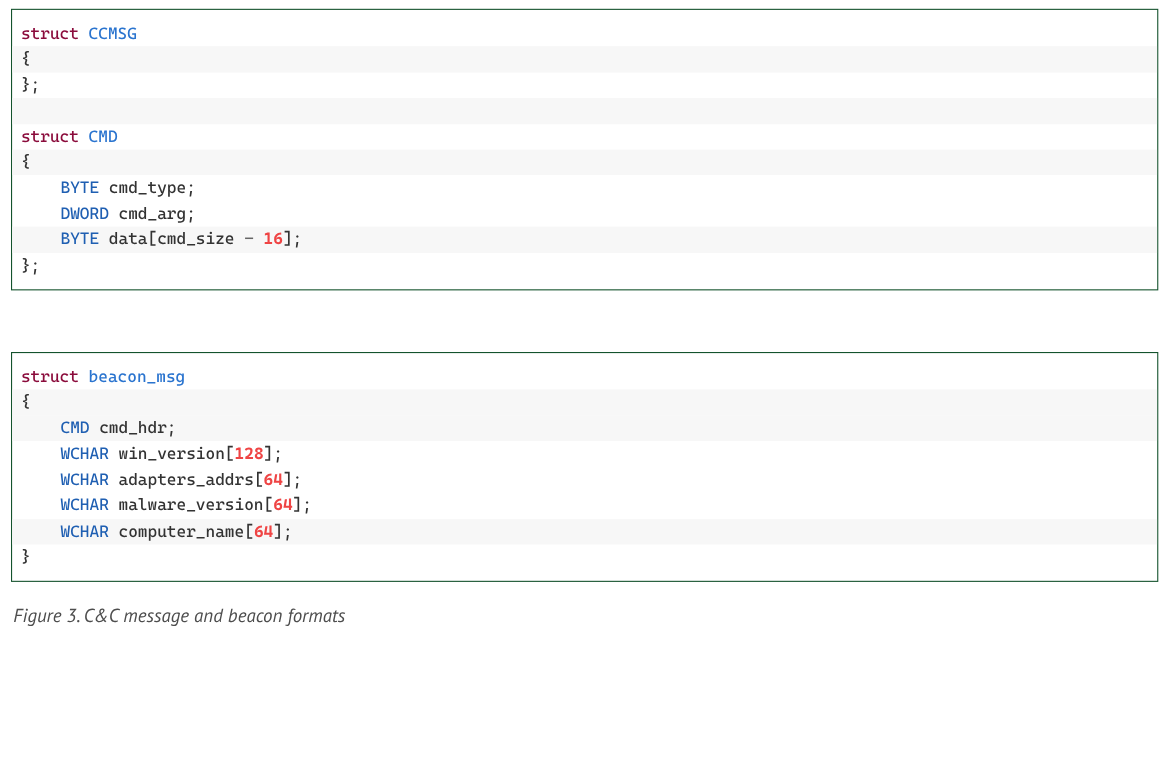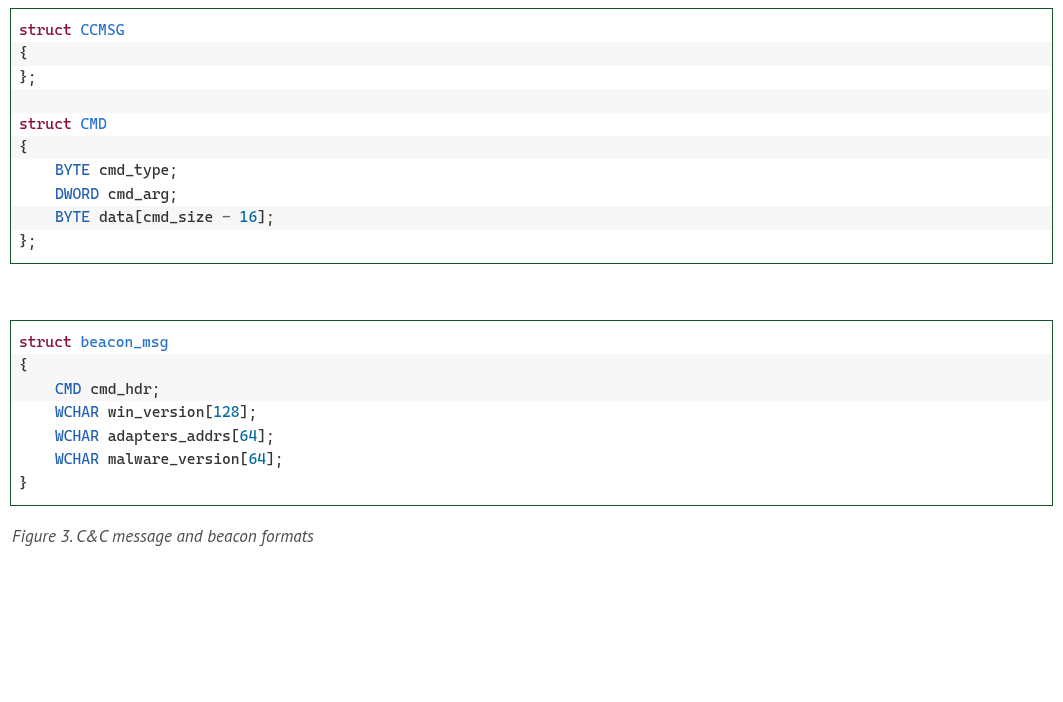--- a/index.html
+++ b/index.html
@@ -33,21 +33,21 @@
   .code-line.stripe {
     background: #f7f7f7;
   }
   .tok { display: inline; }
   .kw    { color: #8b0c3c; }   
   .type  { color: #1f5fb2; }   
   .ident { color: #2a74cf; }   
   .name  { color: #333333; }
   .punct { color: #333333; }
   .op    { color: #666666; }   
-  .num   { color: #0369a1; }   
+  .num   { color: #ef4444; font-weight: bold; }   
   .indent { display: inline-block; width: 36px; }
   .block-gap { height: 56px; }
   .caption {
     font-style: italic;
     font-size: 17.2px;
     color: #4d4d4d;
     margin-top: 18px;
     padding-left: 2px;
     font-family: "PT Sans", "Segoe UI", "Open Sans", sans-serif;
   }
@@ -70,16 +70,17 @@
 
 <div class="block-gap"></div>
 
 <div class="code-block" id="code2">
     <div class="code-line"><span class="tok kw">struct</span><span class="tok name"> </span><span class="tok ident">beacon_msg</span></div>
     <div class="code-line stripe"><span class="tok punct">{</span></div>
     <div class="code-line stripe"><span class="indent"></span><span class="tok type">CMD</span><span class="tok name"> cmd_hdr</span><span class="tok punct">;</span></div>
     <div class="code-line"><span class="indent"></span><span class="tok type">WCHAR</span><span class="tok name"> win_version</span><span class="tok punct">[</span><span class="tok num">128</span><span class="tok punct">]</span><span class="tok punct">;</span></div>
     <div class="code-line"><span class="indent"></span><span class="tok type">WCHAR</span><span class="tok name"> adapters_addrs</span><span class="tok punct">[</span><span class="tok num">64</span><span class="tok punct">]</span><span class="tok punct">;</span></div>
     <div class="code-line"><span class="indent"></span><span class="tok type">WCHAR</span><span class="tok name"> malware_version</span><span class="tok punct">[</span><span class="tok num">64</span><span class="tok punct">]</span><span class="tok punct">;</span></div>
+    <div class="code-line stripe"><span class="indent"></span><span class="tok type">WCHAR</span><span class="tok name"> computer_name</span><span class="tok punct">[</span><span class="tok num">64</span><span class="tok punct">]</span><span class="tok punct">;</span></div>
     <div class="code-line"><span class="tok punct">}</span></div>
   </div>
 
 <div class="caption">Figure 3. C&amp;C message and beacon formats</div>
 
 </body></html>

